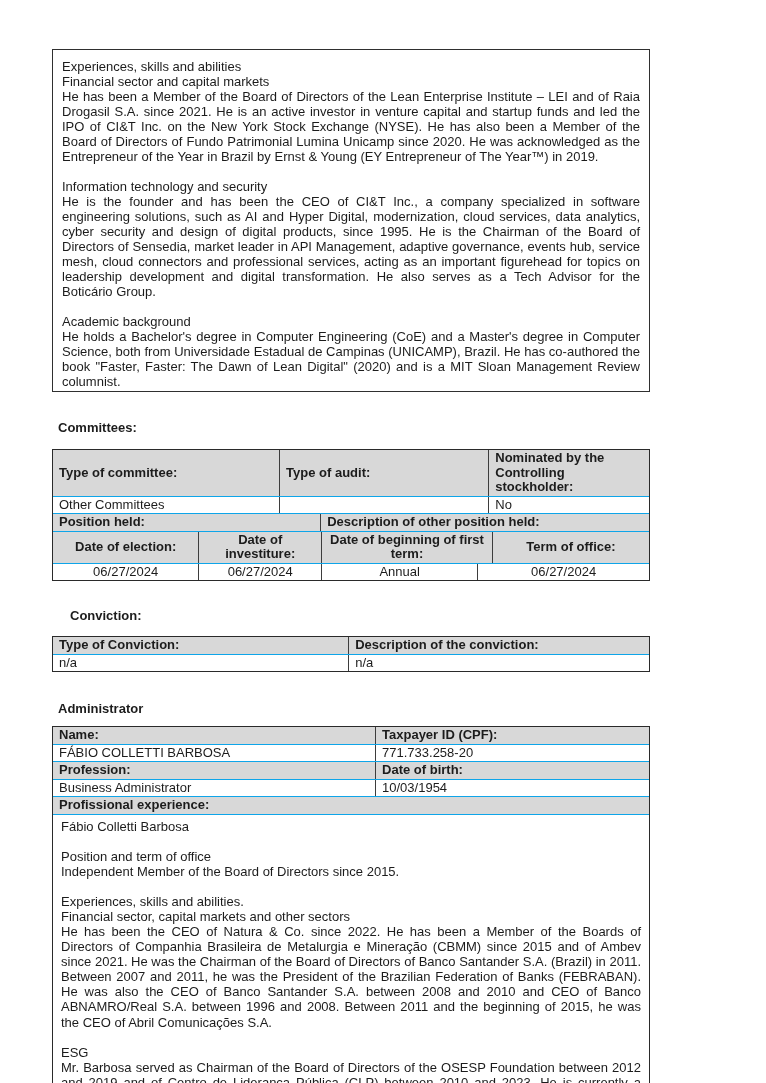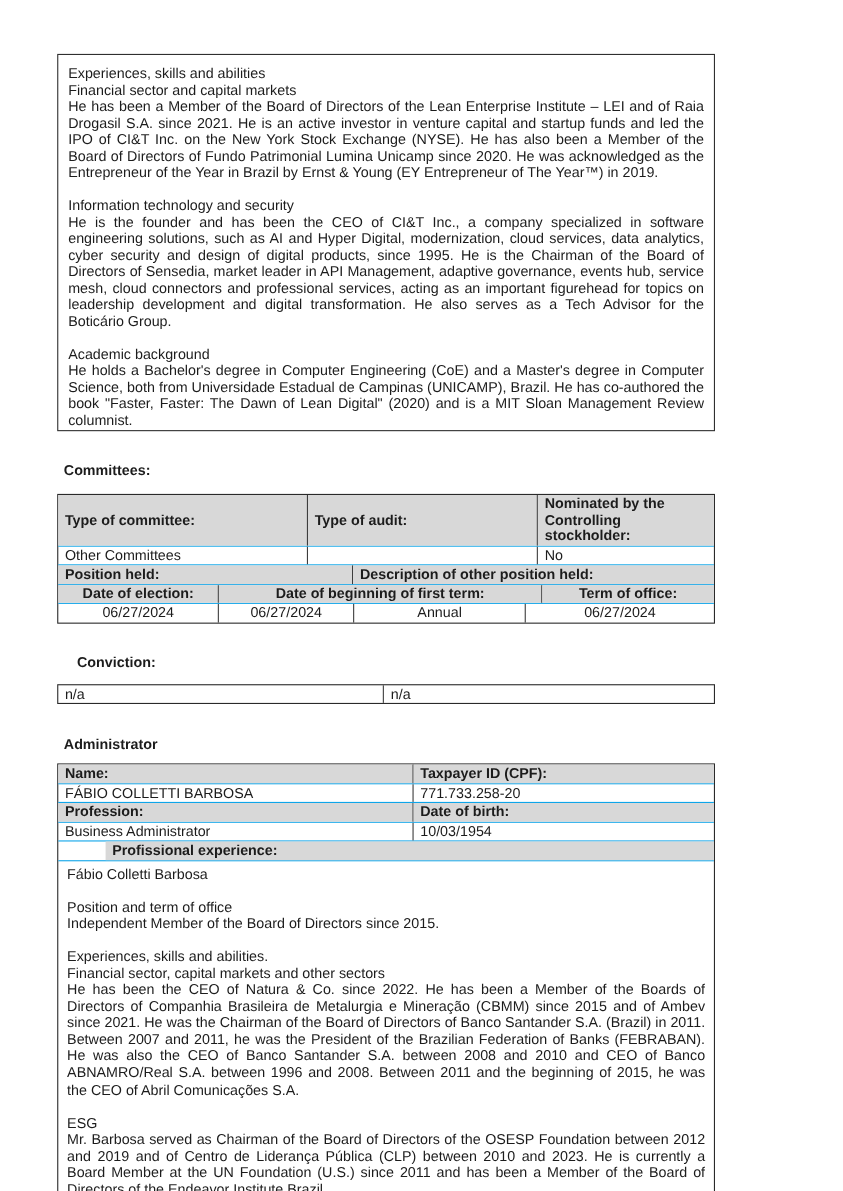--- a/index.html
+++ b/index.html
@@ -123,34 +123,39 @@
       <div class="td w-c1">Other Committees</div>
       <div class="td w-c2"></div>
       <div class="td w-c3">No</div>
     </div>
     <div class="tr">
       <div class="td th w-p1">Position held:</div>
       <div class="td th w-p2">Description of other position held:</div>
     </div>
     <div class="tr">
       <div class="td th center w-d1">Date of election:</div>
+      <div class="td th center w-d2">Date of investiture:</div>
       <div class="td th center w-d4">Date of beginning of first term:</div>
       <div class="td th center w-d3">Term of office:</div>
     </div>
     <div class="tr">
       <div class="td center w-d1">06/27/2024</div>
       <div class="td center w-d2">06/27/2024</div>
       <div class="td center w-d3">Annual</div>
       <div class="td center w-d4">06/27/2024</div>
     </div>
   </div>
 
   <div class="section-heading h-conviction">Conviction:</div>
 
   <div class="tbl">
+    <div class="tr">
+      <div class="td th w-v1">Type of Conviction:</div>
+      <div class="td th w-v2">Description of the conviction:</div>
+    </div>
     <div class="tr">
       <div class="td w-v1">n/a</div>
       <div class="td w-v2">n/a</div>
     </div>
   </div>
 
   <div class="section-heading h-administrator">Administrator</div>
 
   <div class="tbl">
     <div class="tr">
@@ -163,21 +168,21 @@
     </div>
     <div class="tr">
       <div class="td th w-a1">Profession:</div>
       <div class="td th w-a2">Date of birth:</div>
     </div>
     <div class="tr">
       <div class="td w-a1">Business Administrator</div>
       <div class="td w-a2">10/03/1954</div>
     </div>
     <div class="tr">
-      <div class="td th" style="flex:1 1 auto;margin-left:43px;">Profissional experience:</div>
+      <div class="td th" style="flex:1 1 auto;">Profissional experience:</div>
     </div>
     <div class="tr">
       <div class="td exp-cell" style="flex:1 1 auto;">
         <div class="para">Fábio Colletti Barbosa</div>
         <div class="para">Position and term of office
 Independent Member of the Board of Directors since 2015.</div>
         <div class="para">Experiences, skills and abilities.
 Financial sector, capital markets and other sectors
 He has been the CEO of Natura &amp; Co. since 2022. He has been a Member of the Boards of Directors of Companhia Brasileira de Metalurgia e Mineração (CBMM) since 2015 and of Ambev since 2021. He was the Chairman of the Board of Directors of Banco Santander S.A. (Brazil) in 2011. Between 2007 and 2011, he was the President of the Brazilian Federation of Banks (FEBRABAN).  He was also the CEO of Banco Santander S.A. between 2008 and 2010 and CEO of Banco ABNAMRO/Real S.A. between 1996 and 2008.  Between 2011 and the beginning of 2015, he was the CEO of Abril Comunicações S.A.</div>
         <div class="para last">ESG

